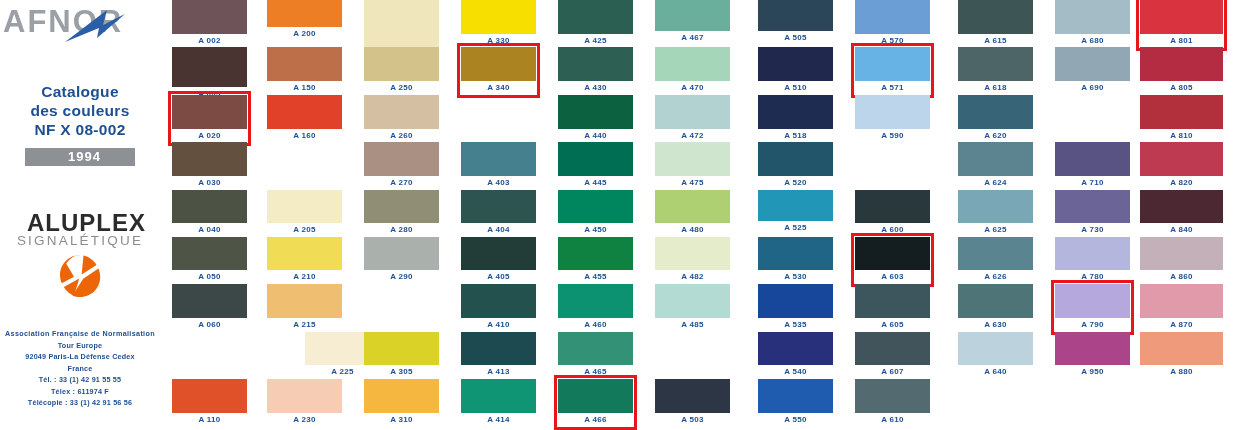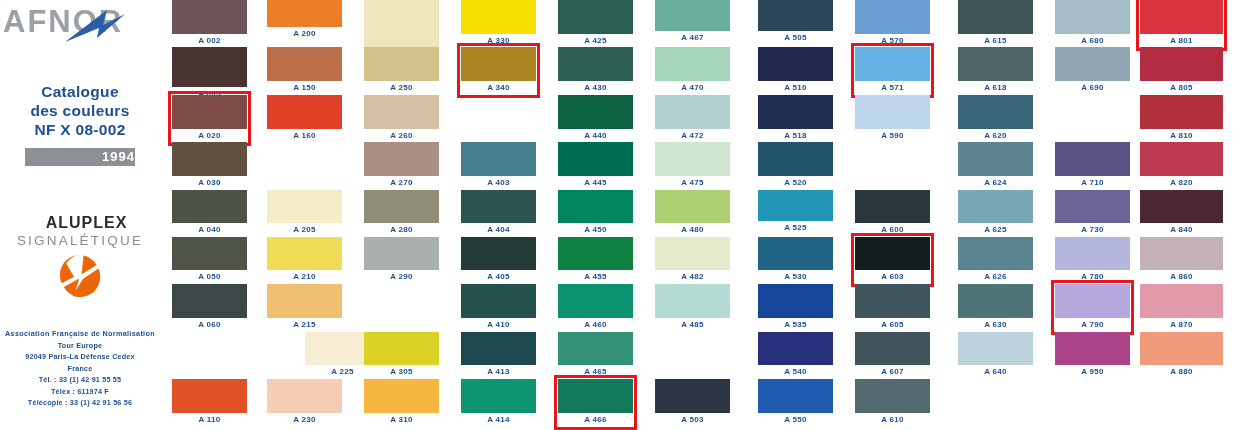--- a/index.html
+++ b/index.html
@@ -63,34 +63,35 @@
   #cat-title div { white-space: nowrap; }
 
   #year-bar {
     position: absolute;
     left: 25px; top: 148px;
     width: 110px; height: 18px;
     background: #8d9196;
     color: #ffffff;
     font-size: 13px;
     font-weight: bold;
-    text-align: right;
+    text-align: left;
     line-height: 18px;
     letter-spacing: 1px;
+    padding-left: 43px;
   }
 
   
   #aluplex-block {
     position: absolute;
     left: 0; top: 212px;
     width: 160px;
     text-align: center;
   }
   #aluplex-name {
-    font-size: 16px;
+    font-size: 24px;
     font-weight: bold;
     color: #2b2b2b;
     letter-spacing: 1px;
     line-height: 21px;
     padding-left: 13px;
   }
   #aluplex-sub {
     font-size: 13.5px;
     color: #8a8d90;
     letter-spacing: 2.2px;

